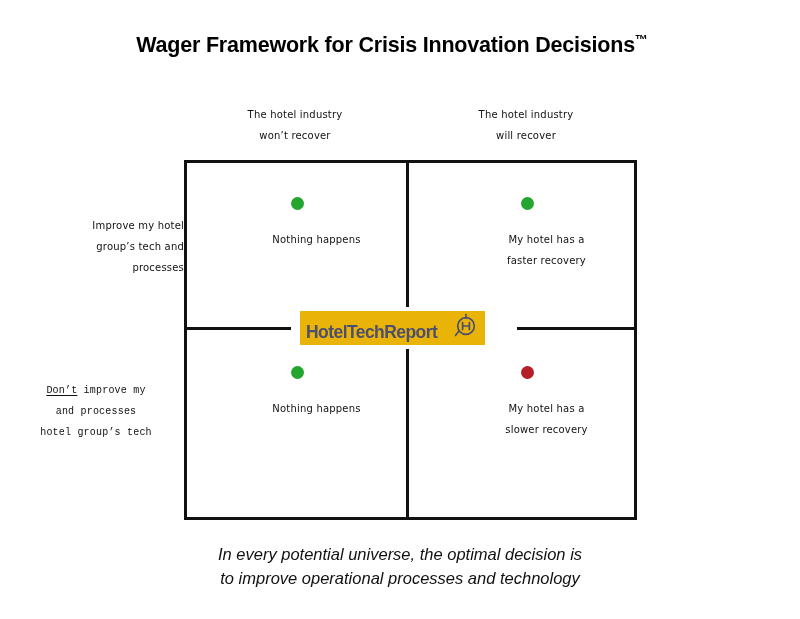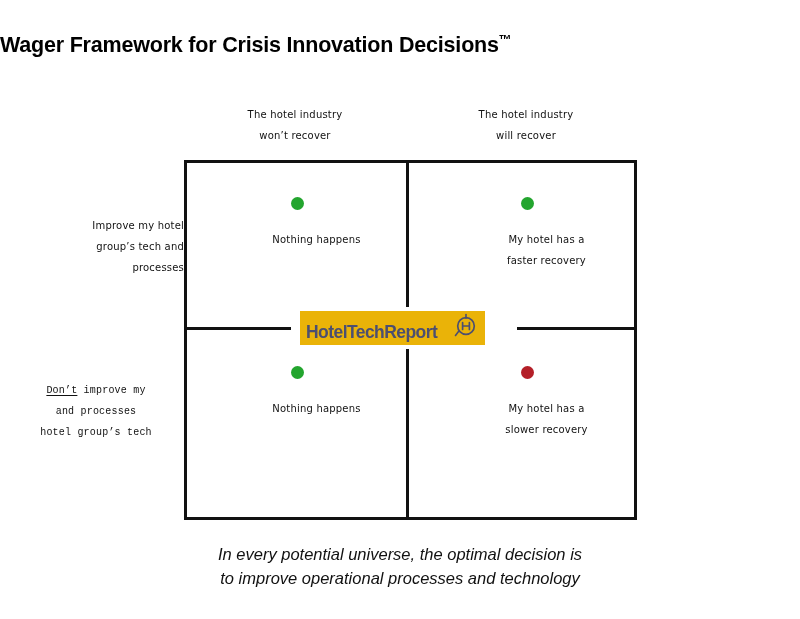--- a/index.html
+++ b/index.html
@@ -15,20 +15,21 @@
     font-family: "DejaVu Sans", sans-serif;
     color: #000000;
   }
 
   
   .title {
     position: absolute;
     left: 0;
     top: 32px;
     width: 784px;
+    text-align: center;
     font-family: "Liberation Sans", sans-serif;
     font-weight: bold;
     font-size: 21.5px;
     letter-spacing: -0.2px;
     color: #000;
     white-space: nowrap;
   }
   .title .tm {
     font-size: 13px;
     vertical-align: super;

